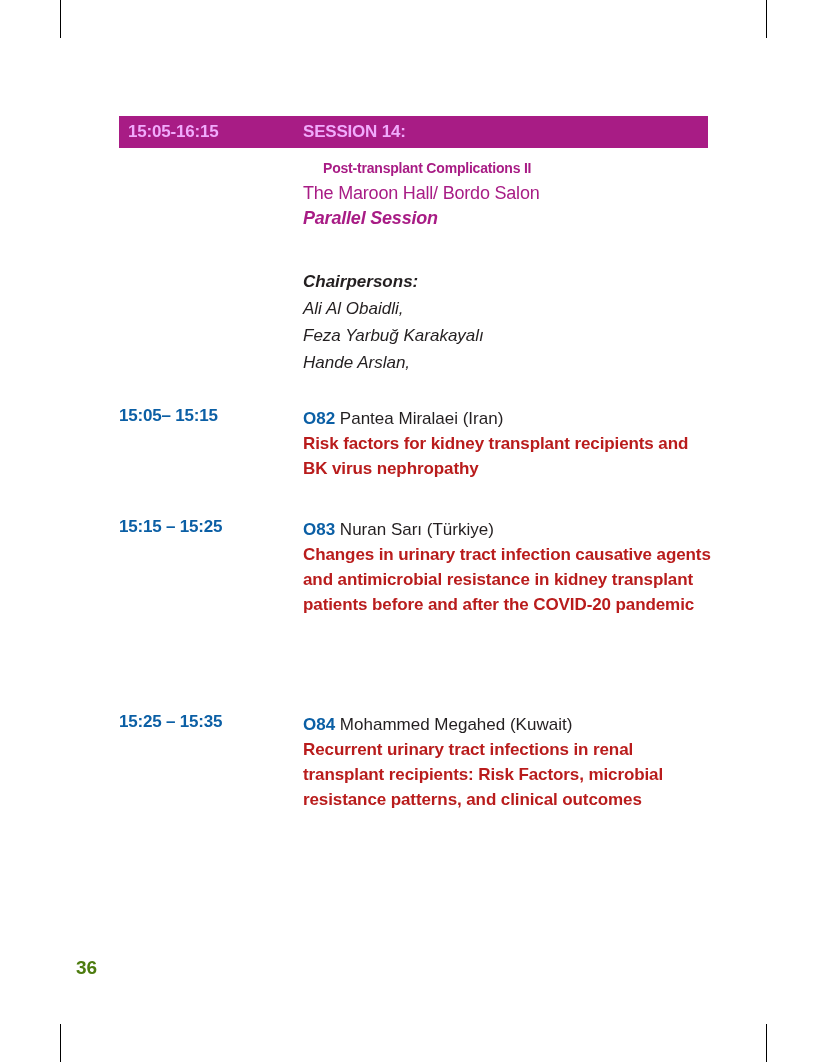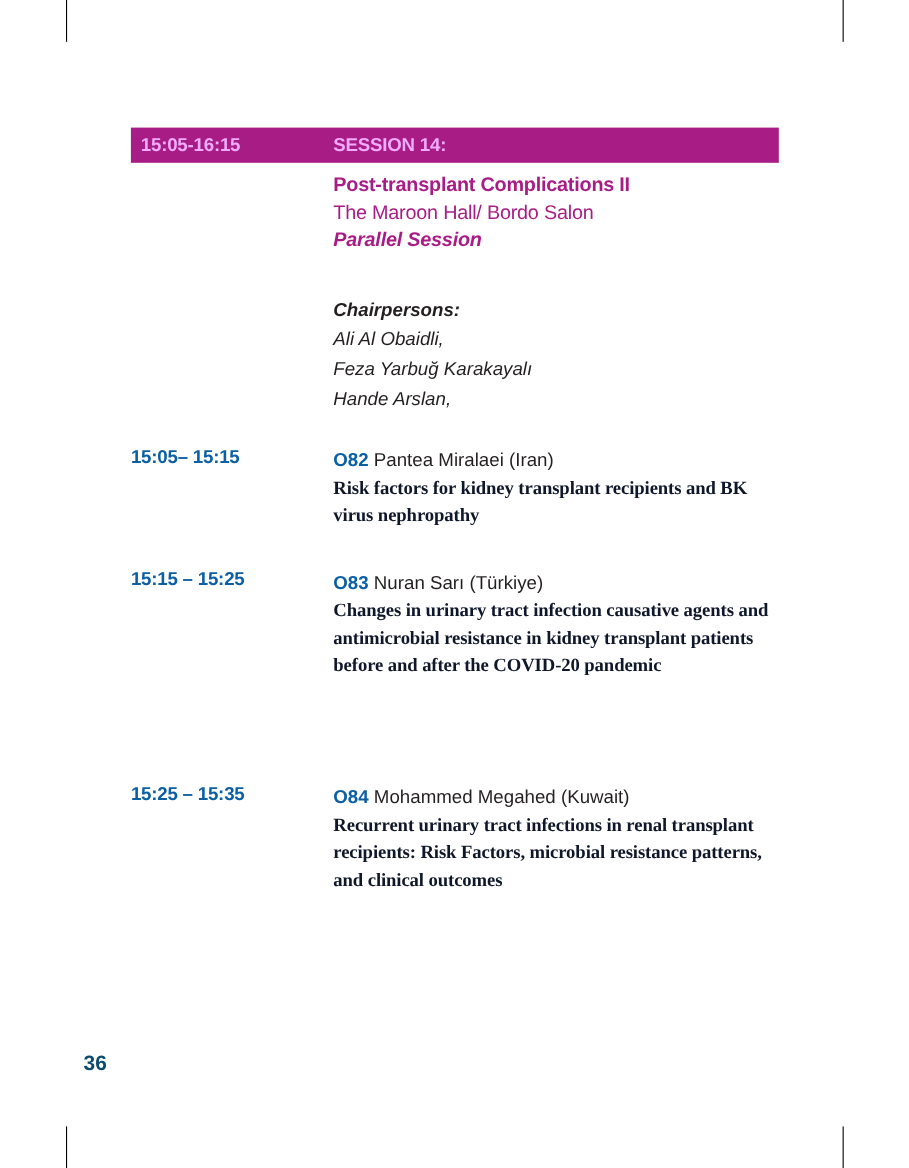--- a/index.html
+++ b/index.html
@@ -60,23 +60,24 @@
 
   .session-head {
     position: absolute;
     left: 303px;
     top: 156px;
     width: 410px;
   }
   .session-head .sess-name {
     color: #a81c85;
     font-weight: bold;
-    font-size: 18px;
-    line-height: 25px;
-    letter-spacing: -0.2px;
+    font-size: 14px;
+    line-height: 25px;
+    letter-spacing: -0.2px;
+    margin-left: 20px;
   }
   .session-head .sess-hall {
     color: #a81c85;
     font-size: 18px;
     line-height: 25px;
     letter-spacing: -0.2px;
   }
   .session-head .sess-parallel {
     color: #a81c85;
     font-weight: bold;
@@ -127,36 +128,35 @@
     color: #231f20;
   }
   .talk .talk-code {
     color: #0b5fa5;
     font-weight: bold;
   }
   .talk .talk-title {
     font-size: 17px;
     line-height: 25px;
     font-weight: bold;
-    color: #0f172a;
+    color: #b91c1c;
     letter-spacing: -0.1px;
-    font-family: Liberation Serif, serif;
   }
 
   #talk-1 { top: 406px; }
   #talk-2 { top: 517px; }
   #talk-3 { top: 712px; }
 
   .page-number {
     position: absolute;
     left: 76px;
     top: 957px;
     font-size: 19px;
     font-weight: bold;
-    color: #0c4a6e;
+    color: #4d7c0f;
   }
 </style>
 </head>
 <body>
 
 <div class="page">
 
   <div class="crop-mark crop-v crop-tl"></div>
   <div class="crop-mark crop-v crop-tr"></div>
   <div class="crop-mark crop-v crop-bl"></div>

